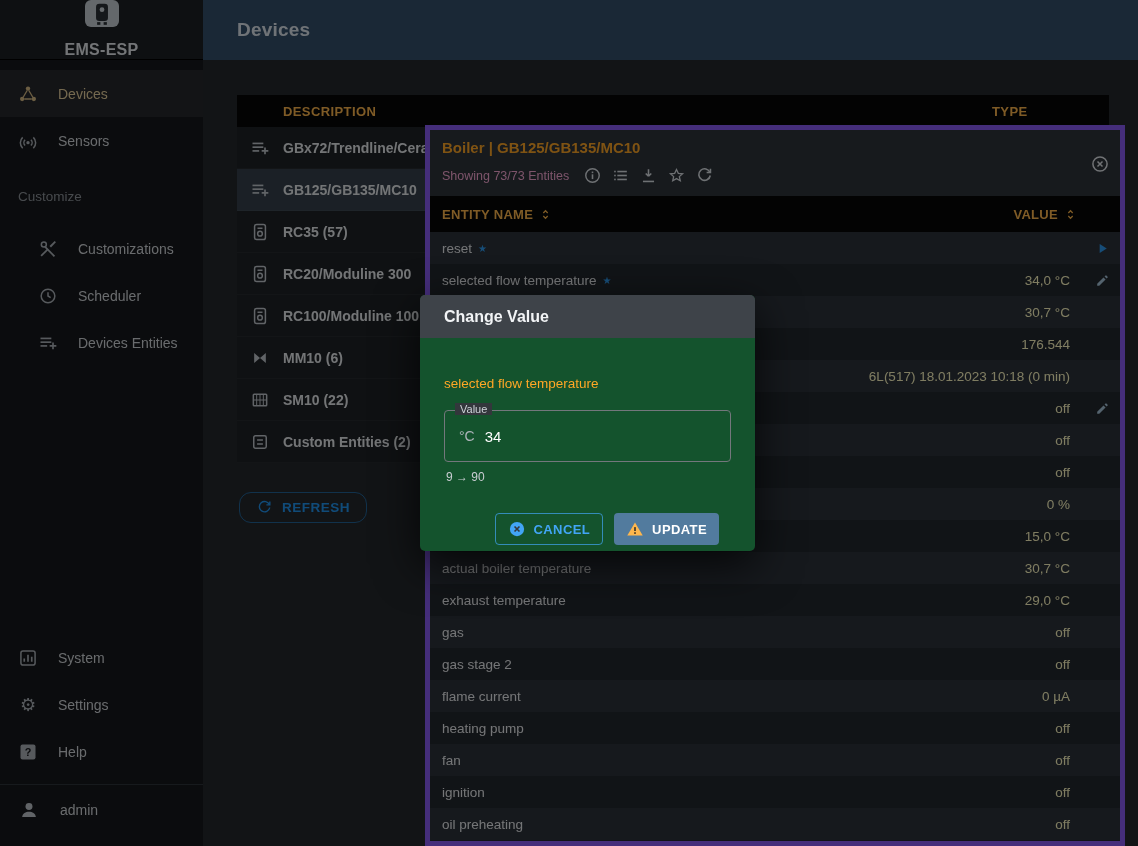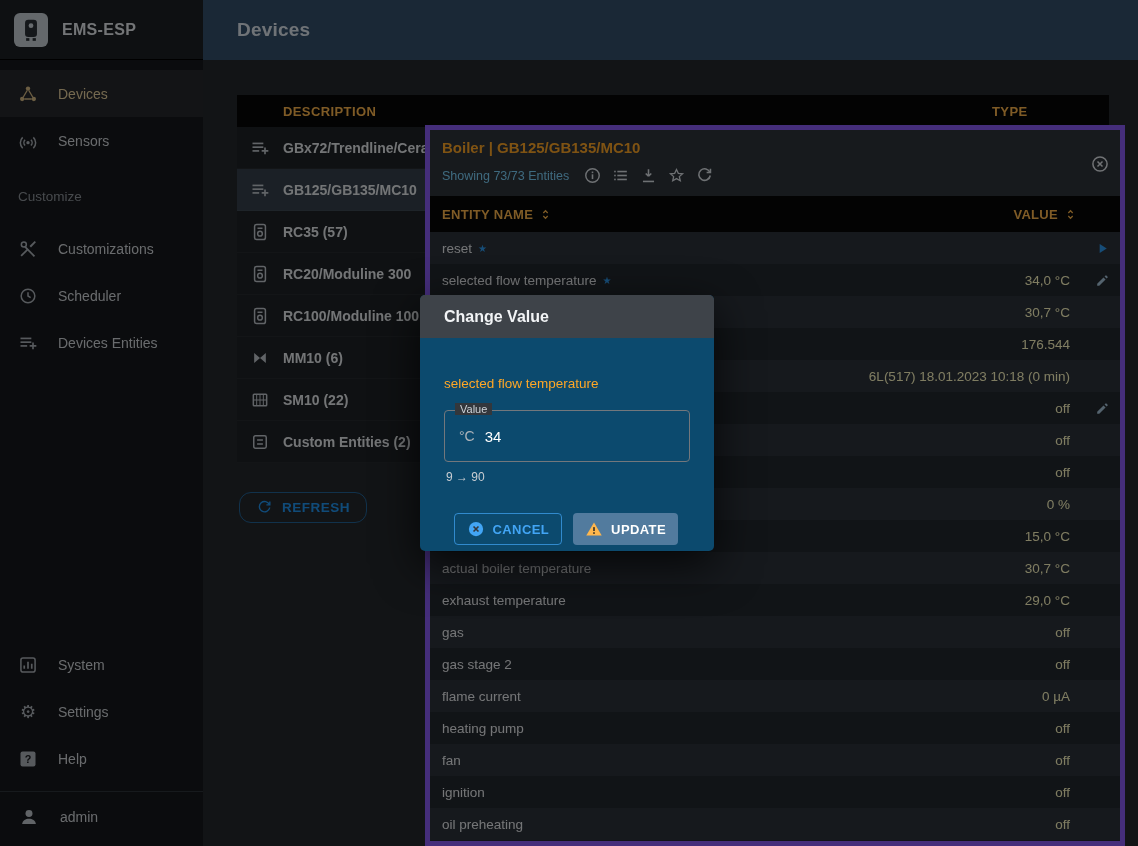--- a/index.html
+++ b/index.html
@@ -8,32 +8,32 @@
     position: relative;
     background: #24282c;
     font-family: "Liberation Sans", "DejaVu Sans", sans-serif;
     color: #e8eaed;
   }
   .icon { display: inline-flex; align-items: center; justify-content: center; }
   .icon svg { width: 100%; height: 100%; display: block; }
 
   
   .sidebar { position: absolute; left: 0; top: 0; width: 203px; height: 846px; background: #17191c; z-index: 1; }
-  .sidebar-header { height: 60px; display: flex; align-items: center; gap: 14px; padding: 0 14px; background: #1c2024; border-bottom: 1px solid #000; }
+  .sidebar-header { height: 60px; display: flex; align-items: center; gap: 14px; padding: 0 14px; background: #1c2024; border-bottom: 1px solid #000; flex-direction: column; }
   .logo-tile { width: 34px; height: 34px; border-radius: 6px; background: #c9d1d7; display: flex; align-items: center; justify-content: center; }
   .logo-tile svg { width: 26px; height: 26px; }
   .brand-name { font-size: 16px; font-weight: bold; color: #e6eaee; letter-spacing: .3px; }
   .side-item { height: 47px; display: flex; align-items: center; padding: 0 18px; gap: 20px; font-size: 14px; color: #d3d7db; cursor: pointer; }
   .side-item .icon { width: 20px; height: 20px; flex: 0 0 20px; color: #aeb4bb; font-size: 18px; }
   .side-item.active { background: rgba(255,255,255,0.07); color: #e9d3a0; }
   .side-item.active .icon { color: #d9bd87; }
   .nav-main { padding-top: 10px; }
   .section-label { margin-top: 24px; padding: 0 18px; height: 18px; line-height: 18px; font-size: 13.5px; color: #8f959b; }
-  .nav-custom { margin-top: 19px; }
-  .sidebar-bottom { position: absolute; bottom: 4px; left: 0; right: 0; }
+  .nav-custom { margin-top: 19px; padding-left: 20px; }
+  .sidebar-bottom { position: absolute; bottom: 11px; left: 0; right: 0; }
   .user-row { height: 51px; margin-top: 9px; border-top: 1px solid #2f343a; display: flex; align-items: center; gap: 20px; padding: 0 18px; font-size: 14px; color: #d3d7db; cursor: pointer; }
   .user-row .icon { width: 22px; height: 22px; color: #c3c9cf; }
 
   
   .appbar { position: absolute; left: 203px; top: 0; width: 935px; height: 60px; background: #34506c; display: flex; align-items: center; padding: 0 34px; }
   .appbar-title { font-size: 19px; font-weight: bold; color: #dfe6ee; letter-spacing: .2px; }
 
   
   .main { position: absolute; left: 203px; top: 60px; width: 935px; height: 626px; background: #24282c; }
 
@@ -45,21 +45,21 @@
   .row-icon { width: 20px; height: 20px; flex: 0 0 20px; margin-left: 13px; color: #c2c8ce; }
   .dev-name { margin-left: 13px; font-size: 14px; font-weight: bold; color: #e7eaed; white-space: nowrap; }
   .refresh-btn { margin: 29px 0 0 2px; display: inline-flex; align-items: center; gap: 9px; height: 31px; padding: 0 16px; background: transparent; border: 1px solid rgba(33,150,243,0.55); border-radius: 12px; color: #2196f3; font-size: 13.5px; font-weight: bold; letter-spacing: .5px; cursor: pointer; font-family: inherit; }
   .refresh-btn .icon { width: 17px; height: 17px; }
 
   
   .panel { position: absolute; left: 222px; top: 65px; width: 700px; height: 721px; background: #262b31; border: 5px solid #8b5cf6; overflow: hidden; z-index: 5; }
   .panel-head { position: relative; height: 66px; background: #2e343b; padding: 9px 12px 0; }
   .panel-title { color: #ffa726; font-size: 15px; font-weight: bold; }
   .sub-row { margin-top: 10px; display: flex; align-items: center; }
-  .subtitle { font-size: 12.5px; color: #7dd3fc; }
+  .subtitle { font-size: 12.5px; color: #f9a8d4; }
   .sub-icons { display: flex; gap: 9px; margin-left: 14px; }
   .head-icon { width: 19px; height: 19px; color: #dde2e7; cursor: pointer; }
   .close-btn { position: absolute; top: 24px; right: 10px; width: 20px; height: 20px; color: #e3e7eb; cursor: pointer; }
   .ent-head { height: 36px; background: #060606; display: flex; align-items: center; padding: 0 12px; color: #ffb74d; font-size: 13px; font-weight: bold; letter-spacing: .3px; }
   .eh-left, .eh-right { display: flex; align-items: center; gap: 5px; cursor: pointer; }
   .eh-right { margin-left: auto; margin-right: 30px; }
   .sort { width: 15px; height: 15px; color: #ffb74d; }
   .ent-row { height: 32px; display: flex; align-items: center; padding-left: 12px; font-size: 13.5px; }
   .ent-row.lite { background: #2c323a; }
   .ent-row.dark { background: #23282e; }
@@ -67,21 +67,21 @@
   .fav { color: #2e9bf0; font-size: 10px; margin-left: 6px; }
   .ent-val { margin-left: auto; margin-right: 14px; color: #fef9c3; white-space: nowrap; }
   .ent-action { width: 36px; flex: 0 0 36px; display: flex; align-items: center; justify-content: center; }
   .ent-action svg { width: 15px; height: 15px; }
   .ent-action.edit { color: #a9c6dc; cursor: pointer; }
   .ent-action.play { color: #2e9bf0; cursor: pointer; }
   .ent-action.play svg { width: 17px; height: 17px; }
 
   
   .backdrop { position: absolute; inset: 0; background: rgba(0,0,0,0.5); z-index: 50; }
-  .modal { position: absolute; left: 420px; top: 295px; width: 294px; height: 256px; background: #0c4a6e; border-radius: 5px; box-shadow: 0 14px 45px rgba(0,0,0,0.75); z-index: 60; overflow: hidden; }
+  .modal { position: absolute; left: 420px; top: 295px; width: 335px; height: 256px; background: #14532d; border-radius: 5px; box-shadow: 0 14px 45px rgba(0,0,0,0.75); z-index: 60; overflow: hidden; }
   .modal-head { height: 43px; background: #3e4349; display: flex; align-items: center; padding: 0 24px; color: #f2f4f6; font-size: 16px; font-weight: bold; }
   .modal-body { padding: 38px 24px 0; }
   .entity-label { color: #ffa726; font-size: 13.5px; height: 16px; }
   .field { position: relative; margin-top: 18px; height: 52px; border: 1px solid #73777c; border-radius: 4px; display: flex; align-items: center; padding: 0 14px; gap: 10px; }
   .field-label { position: absolute; top: -8px; left: 10px; background: #33373c; padding: 0 5px; font-size: 11px; color: #cdd2d7; }
   .unit { color: #aeb4ba; font-size: 14px; }
   .value-input { flex: 1; width: 0; background: transparent; border: none; outline: none; color: #ffffff; font-size: 15px; font-family: inherit; }
   .range { margin-top: 8px; height: 14px; font-size: 12px; color: #c9cdd2; padding-left: 2px; }
   .btn-row { display: flex; justify-content: flex-end; gap: 11px; margin-top: 29px; padding-right: 12px; }
   .btn { height: 32px; display: inline-flex; align-items: center; gap: 8px; padding: 0 12px; border-radius: 4px; font-size: 13px; font-weight: bold; letter-spacing: .4px; cursor: pointer; font-family: inherit; }

